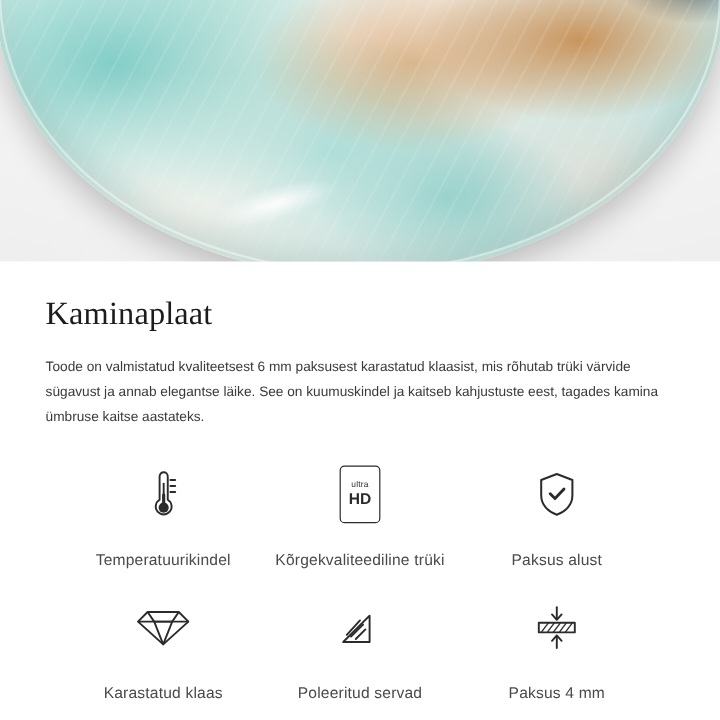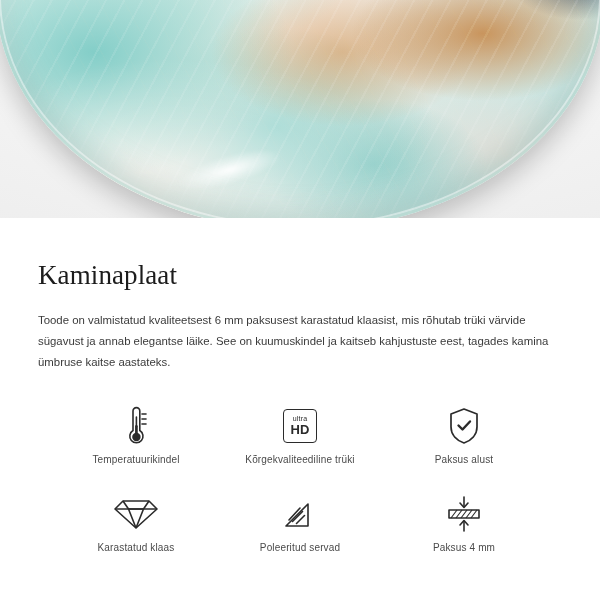--- a/index.html
+++ b/index.html
@@ -103,21 +103,21 @@
     width: 150px;
     height: 40px;
     transform: rotate(-16deg);
     background: radial-gradient(closed-side, rgba(255,255,255,0.9), rgba(255,255,255,0));
     background: radial-gradient(50% 50% at 50% 50%, rgba(255,255,255,0.95) 0%, rgba(255,255,255,0.35) 42%, rgba(255,255,255,0) 72%);
     filter: blur(1px);
   }
 
   
   .content {
-    padding: 40px 38px 0 38px;
+    padding: 26px 38px 0 38px;
   }
   .title {
     font-family: "Liberation Serif", serif;
     font-size: 27px;
     line-height: 1.28;
     font-weight: 400;
     color: #1c1c1c;
     letter-spacing: 0.1px;
   }
   .title .line2 { display: block; }
@@ -144,28 +144,28 @@
     align-items: center;
     text-align: center;
   }
   .feature-icon {
     height: 46px;
     display: flex;
     align-items: center;
     justify-content: center;
   }
   .feature-label {
-    margin-top: 5px;
-    font-size: 10px;
+    margin-top: 24px;
+    font-size: 13px;
     color: #4a4a4a;
     letter-spacing: 0.15px;
   }
   .ultrahd-box {
     width: 34px;
-    height: 34px;
+    height: 48px;
     border: 1.6px solid #2b2b2b;
     border-radius: 4px;
     display: flex;
     flex-direction: column;
     align-items: center;
     justify-content: center;
     line-height: 1;
   }
   .ultrahd-box .u1 { font-size: 7px; letter-spacing: .2px; color:#2b2b2b; }
   .ultrahd-box .u2 { font-size: 13px; font-weight: bold; color:#2b2b2b; margin-top: 1px; }

